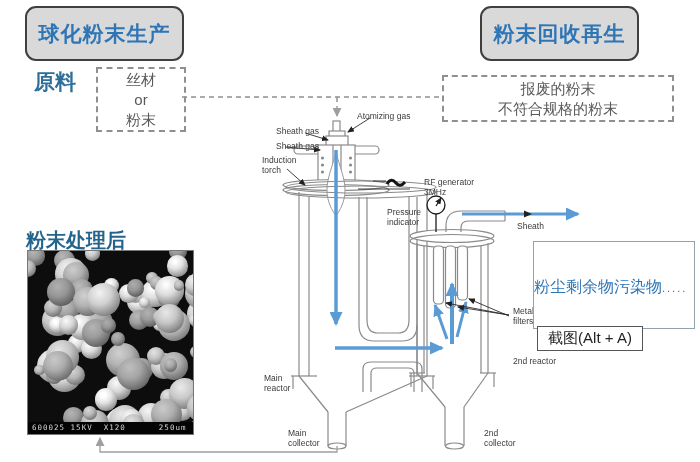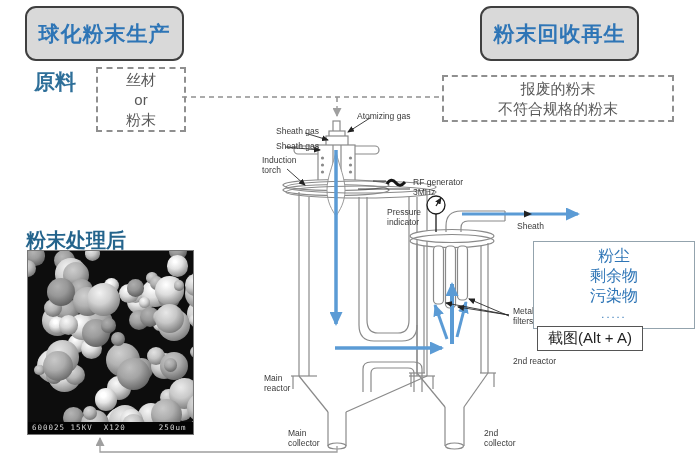--- a/index.html
+++ b/index.html
@@ -11,21 +11,21 @@
   .node{z-index:2;background:#d9d9d9;border:2.5px solid #3f3f3f;border-radius:11px;
         display:flex;align-items:center;justify-content:center;
         color:#2E75B6;font-size:21px;font-weight:600;letter-spacing:1px;}
   .teal-label{z-index:2;color:#2e6f99;font-weight:600;}
   .dashed-box{z-index:2;border:2px dashed #8f8f8f;color:#595959;
               display:flex;flex-direction:column;align-items:center;justify-content:center;
               font-size:15px;line-height:20px;background:transparent;}
   .lbl{position:absolute;z-index:2;font-size:8.5px;line-height:1.2;color:#3a3a3a;}
   .blue-flow{z-index:2;color:#2E75B6;font-weight:600;font-size:17px;letter-spacing:1px;}
   .byproduct-box{z-index:3;background:#fff;border:1.5px solid #93a3ad;
-                 display:flex;flex-direction:column;align-items:center;padding-top:4px;}
+                 display:flex;flex-direction:row;align-items:center;padding-top:4px;}
   .byproduct-box .item{color:#2E75B6;font-size:16px;line-height:20px;}
   .byproduct-box .dots{color:#2E75B6;font-size:11px;letter-spacing:2px;margin-top:2px;}
   .tooltip{z-index:4;background:#fff;border:1.5px solid #555;color:#222;
            font-size:15px;display:flex;align-items:center;justify-content:center;}
   .sem{z-index:2;background:#0d0d0d;border:1px solid #777;}
   .sem .spheres{position:absolute;left:0;top:0;right:0;bottom:12px;overflow:hidden;}
   .sem .bar{position:absolute;left:0;right:0;bottom:0;height:12px;background:#040404;
             color:#d8d8d8;font-family:"DejaVu Sans Mono",monospace;font-size:7.5px;
             line-height:12px;white-space:pre;padding-left:4px;letter-spacing:1px;z-index:2;}
   .sphere{position:absolute;border-radius:50%;
@@ -196,21 +196,21 @@
 
   <div class="abs tooltip" style="left:537px;top:326px;width:104px;height:23px;">
       <span>截图(Alt + A)</span>
     </div>
 
   <div class="lbl" style="left:276px;top:126px;">Sheath gas</div>
   <div class="lbl" style="left:357px;top:111px;">Atomizing gas</div>
   <div class="lbl" style="left:276px;top:141px;">Sheath gas</div>
   <div class="lbl ml" style="left:262px;top:155px;">Induction
 torch</div>
-  <div class="lbl ml" style="left:413px;top:177px;">RF generator
+  <div class="lbl ml" style="left:424px;top:177px;">RF generator
 3MHz</div>
   <div class="lbl ml" style="left:387px;top:207px;">Pressure
 indicator</div>
   <div class="lbl" style="left:517px;top:221px;">Sheath</div>
   <div class="lbl ml" style="left:513px;top:306px;">Metal
 filters</div>
   <div class="lbl ml" style="left:264px;top:373px;">Main
 reactor</div>
   <div class="lbl ml" style="left:288px;top:428px;">Main
 collector</div>

